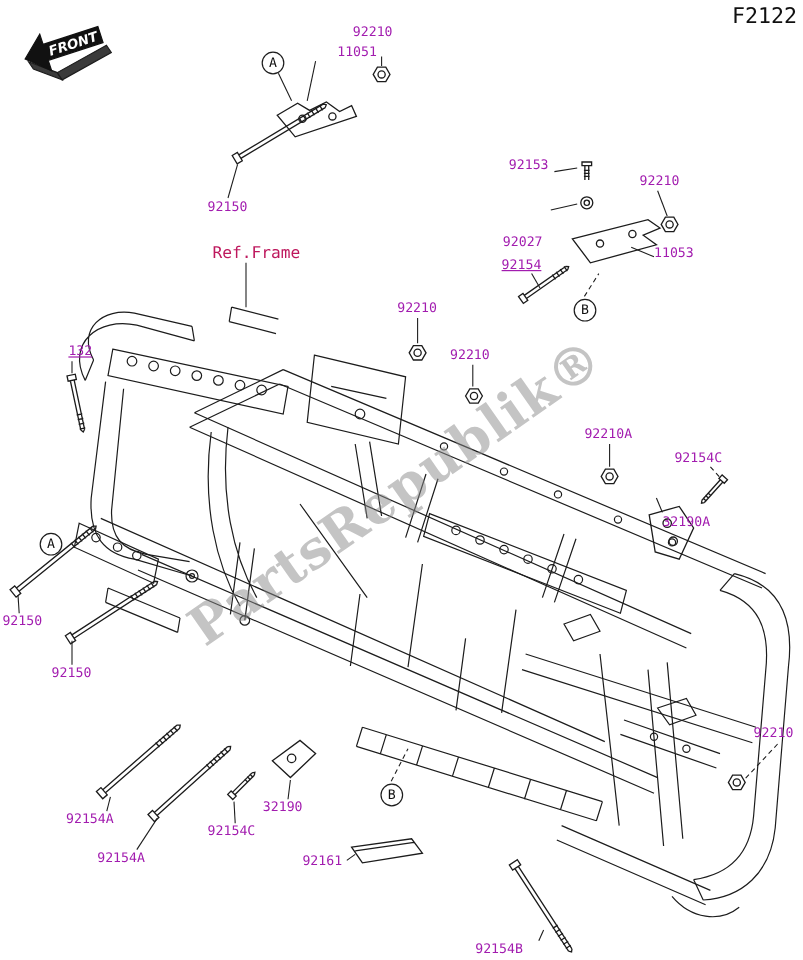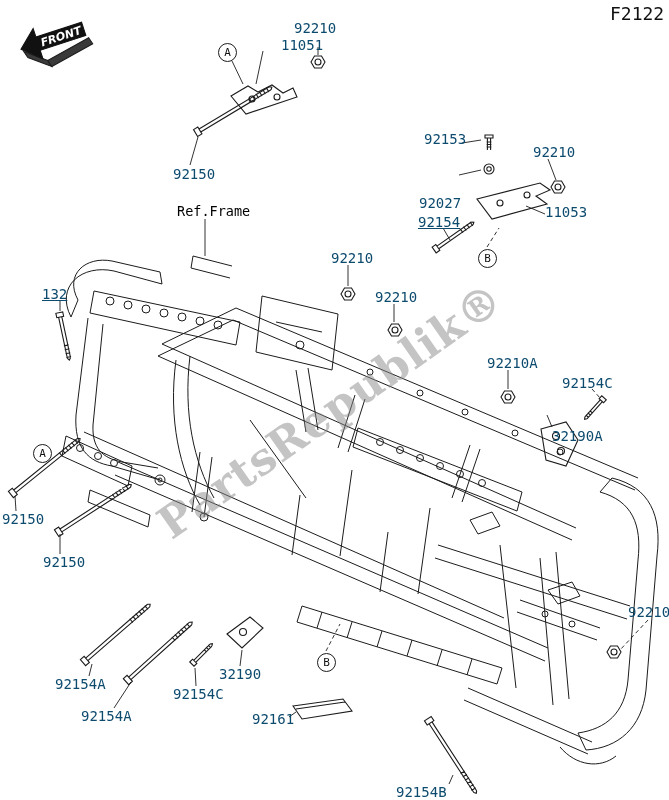--- a/index.html
+++ b/index.html
@@ -7,29 +7,29 @@
     position:relative; width:669px; height:800px; background:#ffffff;
     font-family:"DejaVu Sans Mono", monospace; overflow:hidden;
   }
   svg.canvas { position:absolute; left:0; top:0; }
   .frame path, .frame circle { fill:none; stroke:#1c1c1c; stroke-width:1; }
   .leader line, .leader path { stroke:#1c1c1c; stroke-width:0.9; fill:none; }
   .leader.dash line { stroke-dasharray:4 3; }
   .hw { fill:none; stroke:#1c1c1c; stroke-width:1.1; }
   .hwpart path, .hwpart circle { fill:none; stroke:#1c1c1c; stroke-width:1.1; }
   .lbl {
-    position:absolute; font-size:14px; color:#0c4a6e; white-space:nowrap;
+    position:absolute; font-size:11px; color:#a21caf; white-space:nowrap;
     cursor:pointer; line-height:1.1;
   }
   .marker {
     position:absolute; width:17px; height:17px; border:1.3px solid #1c1c1c;
     border-radius:50%; font-size:11px; display:flex; align-items:center;
     justify-content:center; color:#101010; background:transparent;
   }
-  .ref { position:absolute; font-size:13.5px; color:#000000; white-space:nowrap; }
+  .ref { position:absolute; font-size:13.5px; color:#be185d; white-space:nowrap; }
   .code { position:absolute; font-size:18px; color:#101010; }
   .watermark {
     position:absolute; left:100px; top:385px; width:460px; text-align:center;
     font-size:44px; font-weight:bold; color:#8a8a8a; opacity:0.5;
     transform:rotate(-35deg); font-family:"DejaVu Serif", serif;
     letter-spacing:1px; pointer-events:none;
   }
   svg text.front-txt {
     font-family:"DejaVu Sans", sans-serif; font-size:11px; font-weight:bold;
     font-style:italic; fill:#ffffff;
@@ -208,21 +208,21 @@
   <div class="lbl" style="left:294px; top:21px;">92210</div>
   <div class="lbl" style="left:248px; top:38px;margin-left:33px;">11051</div>
   <div class="lbl" style="left:173px; top:167px;">92150</div>
   <div class="lbl" style="left:424px; top:132px;">92153</div>
   <div class="lbl" style="left:533px; top:145px;">92210</div>
   <div class="lbl" style="left:419px; top:168px;margin-top:28px;">92027</div>
   <div class="lbl" style="left:545px; top:205px;">11053</div>
   <div class="lbl" style="left:418px; top:215px;text-decoration:underline;">92154</div>
   <div class="lbl" style="left:331px; top:251px;">92210</div>
   <div class="lbl" style="left:375px; top:290px;">92210</div>
-  <div class="lbl" style="left:42px;  top:287px;text-decoration:underline;">132</div>
+  <div class="lbl" style="left:57px;  top:287px;text-decoration:underline;">132</div>
   <div class="lbl" style="left:487px; top:356px;">92210A</div>
   <div class="lbl" style="left:562px; top:376px;">92154C</div>
   <div class="lbl" style="left:552px; top:401px;margin-top:28px;">32190A</div>
   <div class="lbl" style="left:2px;   top:512px;">92150</div>
   <div class="lbl" style="left:43px;  top:555px;">92150</div>
   <div class="lbl" style="left:55px;  top:677px;">92154A</div>
   <div class="lbl" style="left:173px; top:687px;">92154C</div>
   <div class="lbl" style="left:81px;  top:709px;">92154A</div>
   <div class="lbl" style="left:219px; top:667px;">32190</div>
   <div class="lbl" style="left:252px; top:712px;">92161</div>

